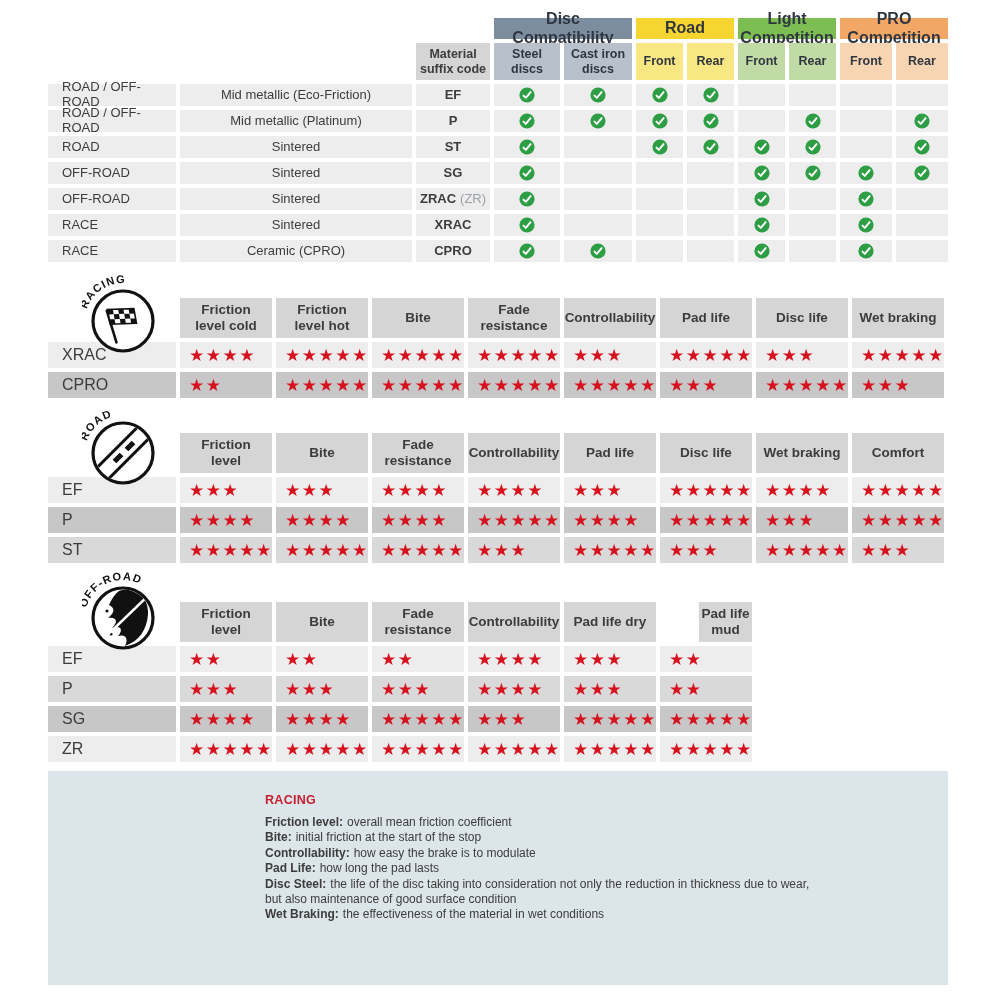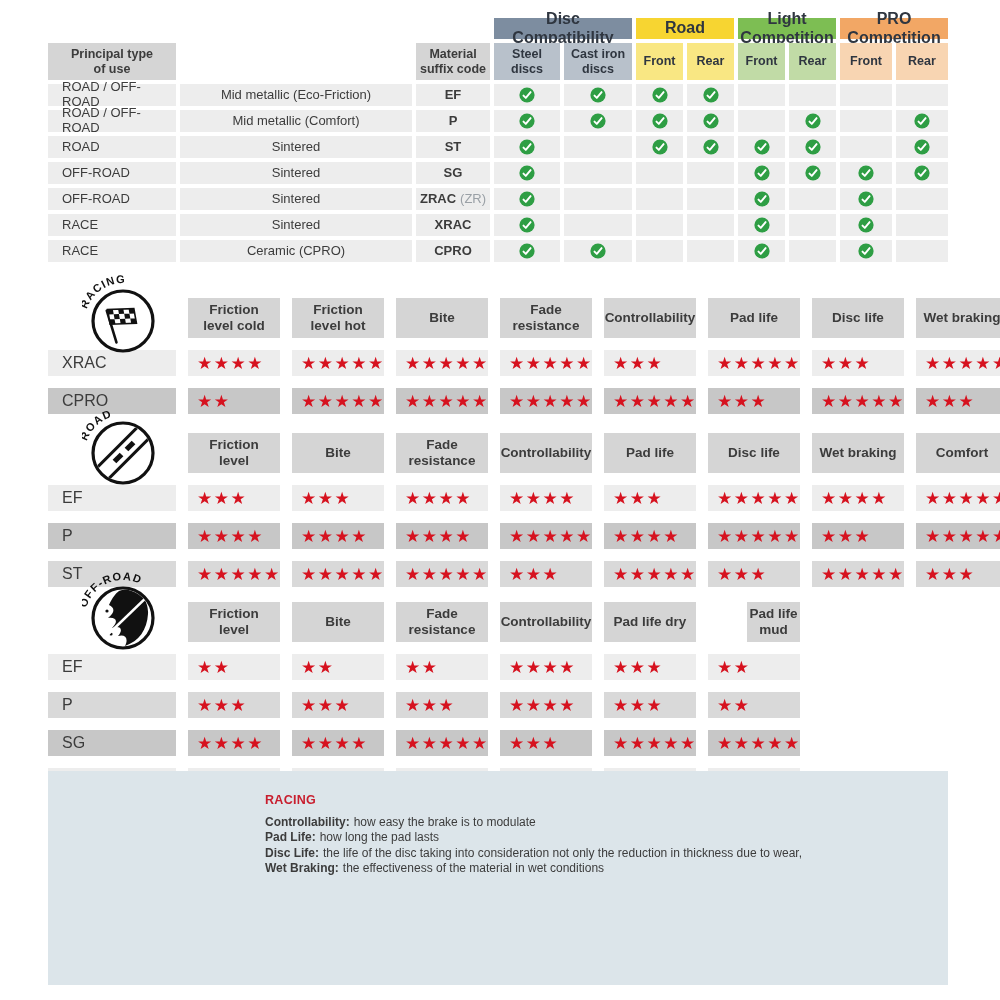--- a/index.html
+++ b/index.html
@@ -26,21 +26,21 @@
   .muted{color:#9aa0a6;font-weight:normal}
   .check-icon{width:16px;height:16px;display:block}
   .check-icon circle{fill:var(--check_green,#2e9e44)}
   
   .rating-section{position:absolute;left:48px;width:900px}
   #section-racing{top:270px}
   #section-road{top:402px}
   #section-offroad{top:567px}
   .badge{position:absolute;left:34px;top:0;width:80px;height:86px}
   .badge-text{font-family:"Liberation Sans",sans-serif;font-size:11px;font-weight:bold;letter-spacing:1.2px;fill:#111}
-  .rating-grid{display:grid;gap:12px;grid-template-rows:40px;grid-auto-rows:26px}
+  .rating-grid{display:grid;gap:4px;grid-template-rows:40px;grid-auto-rows:26px}
   #section-racing .rating-grid{margin-top:28px}
   #section-road .rating-grid{margin-top:31px}
   #section-offroad .rating-grid{margin-top:35px}
   .rate-h{background:var(--header_gray,#d5d5d5);font-size:13.5px;font-weight:bold;white-space:pre-line;line-height:1.2}
   .name{justify-content:flex-start;text-align:left;padding-left:14px;font-size:16px}
   .shade-light{background:var(--row_light,#ededed)}
   .shade-medium{background:var(--row_medium,#d9d9d9)}
   .shade-dark{background:var(--row_dark,#c7c7c7)}
   .stars{justify-content:flex-start;padding-left:9px}
   .star-run{color:var(--star_red,#d6121f);font-size:17px;letter-spacing:1.5px;line-height:1;white-space:nowrap}
@@ -52,22 +52,20 @@
 </style>
 </head>
 <body>
 
 <div class="block" id="compat">
   <div class="compat-grid">
       <div class="cell group-h" style="grid-area: 1 / 4 / auto / span 2; background: rgb(125, 141, 160);">Disc Compatibility</div>
       <div class="cell group-h" style="grid-area: 1 / 6 / auto / span 2; background: rgb(247, 213, 49);">Road</div>
       <div class="cell group-h" style="grid-area: 1 / 8 / auto / span 2; background: rgb(125, 190, 83);">Light Competition</div>
       <div class="cell group-h" style="grid-area: 1 / 10 / auto / span 2; background: rgb(242, 167, 101);">PRO Competition</div>
-      <div class="cell col-h" style="grid-area: 2 / 1;">Principal type
-of use</div>
       <div class="cell col-h" style="grid-area: 2 / 3;">Material
 suffix code</div>
       <div class="cell sub-h" style="grid-area: 2 / 4; background: rgb(184, 193, 203);">Steel
 discs</div>
       <div class="cell sub-h" style="grid-area: 2 / 5; background: rgb(184, 193, 203);">Cast iron
 discs</div>
       <div class="cell sub-h" style="grid-area: 2 / 6; background: rgb(249, 231, 131);">Front</div>
       <div class="cell sub-h" style="grid-area: 2 / 7; background: rgb(249, 231, 131);">Rear</div>
       <div class="cell sub-h" style="grid-area: 2 / 8; background: rgb(193, 219, 166);">Front</div>
       <div class="cell sub-h" style="grid-area: 2 / 9; background: rgb(193, 219, 166);">Rear</div>
@@ -100,21 +98,21 @@
         <svg class="check-icon" viewBox="0 0 20 20" aria-hidden="true">
     <circle cx="10" cy="10" r="9.5"></circle>
     <path d="M5.6 10.7l2.9 2.9 6-7.2" fill="none" stroke="#fff" stroke-width="2.4" stroke-linecap="round" stroke-linejoin="round"></path>
   </svg>
       </div>
       <div class="cell data check" style="grid-area: 3 / 8;"></div>
       <div class="cell data check" style="grid-area: 3 / 9;"></div>
       <div class="cell data check" style="grid-area: 3 / 10;"></div>
       <div class="cell data check" style="grid-area: 3 / 11;"></div>
       <div class="cell data use" style="grid-area: 4 / 1;">ROAD / OFF-ROAD</div>
-      <div class="cell data tech" style="grid-area: 4 / 2;">Mid metallic (Comfort)</div>
+      <div class="cell data tech" style="grid-area: 4 / 2;">Mid metallic (Platinum)</div>
       <div class="cell data code" style="grid-area: 4 / 3;">
         <span>P</span>
       </div>
       <div class="cell data check" style="grid-area: 4 / 4;">
         <svg class="check-icon" viewBox="0 0 20 20" aria-hidden="true">
     <circle cx="10" cy="10" r="9.5"></circle>
     <path d="M5.6 10.7l2.9 2.9 6-7.2" fill="none" stroke="#fff" stroke-width="2.4" stroke-linecap="round" stroke-linejoin="round"></path>
   </svg>
       </div>
       <div class="cell data check" style="grid-area: 4 / 5;">
@@ -618,18 +616,21 @@
       </div>
       <div class="cell stars shade-light" style="grid-area: 5 / 7;">
         <span class="star-run">★★★★★</span>
       </div>
     </div>
 </div>
 
 <div class="block" id="legend">
   <div class="legend-title">RACING</div>
   <div>
+      <div class="legend-line"><span class="term">Friction level:</span><span class="desc">overall mean friction coefficient</span></div>
+      <div class="legend-line"><span class="term">Bite:</span><span class="desc">initial friction at the start of the stop</span></div>
       <div class="legend-line"><span class="term">Controllability:</span><span class="desc">how easy the brake is to modulate</span></div>
       <div class="legend-line"><span class="term">Pad Life:</span><span class="desc">how long the pad lasts</span></div>
-      <div class="legend-line"><span class="term">Disc Life:</span><span class="desc">the life of the disc taking into consideration not only the reduction in thickness due to wear,</span></div>
+      <div class="legend-line"><span class="term">Disc Steel:</span><span class="desc">the life of the disc taking into consideration not only the reduction in thickness due to wear,</span></div>
+      <div class="legend-line"><span class="desc">but also maintenance of good surface condition</span></div>
       <div class="legend-line"><span class="term">Wet Braking:</span><span class="desc">the effectiveness of the material in wet conditions</span></div>
     </div>
 </div>
 
 </body></html>

